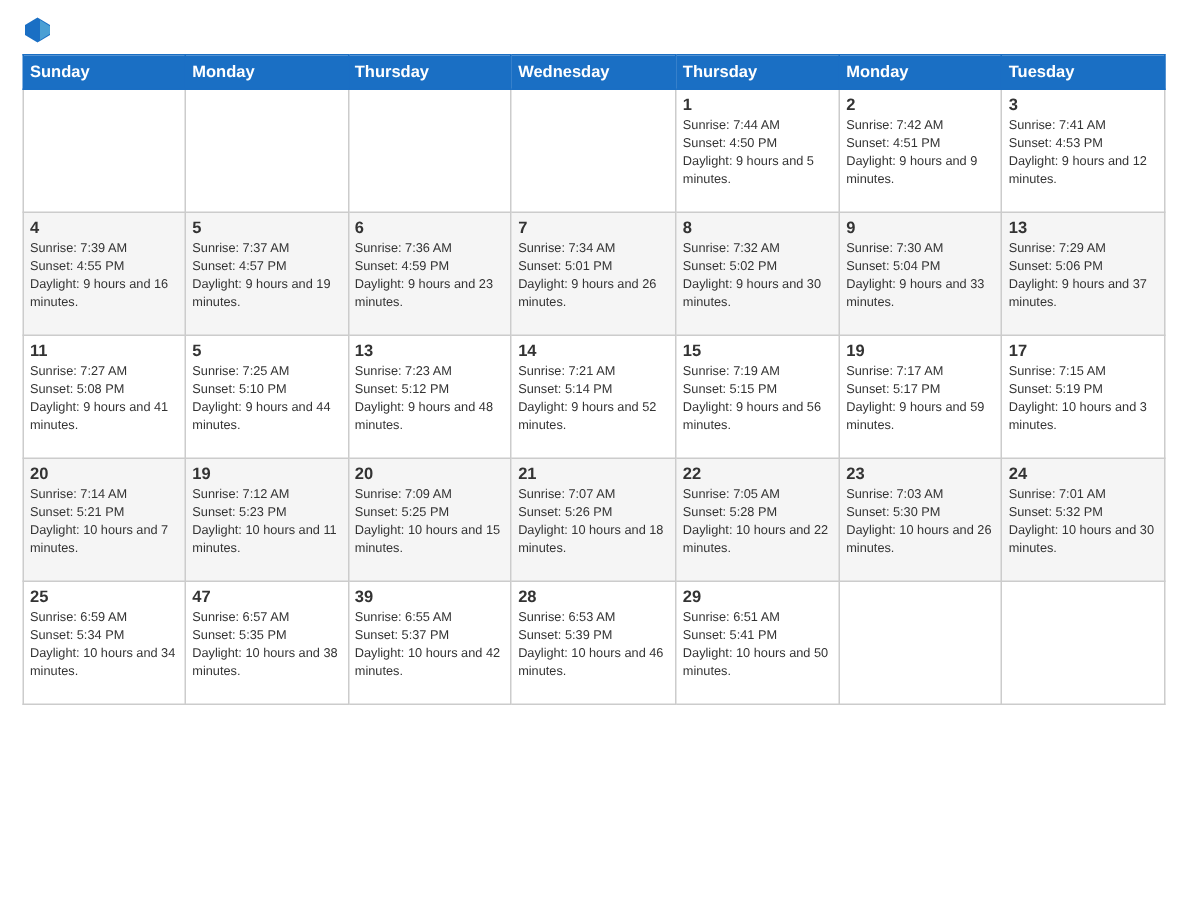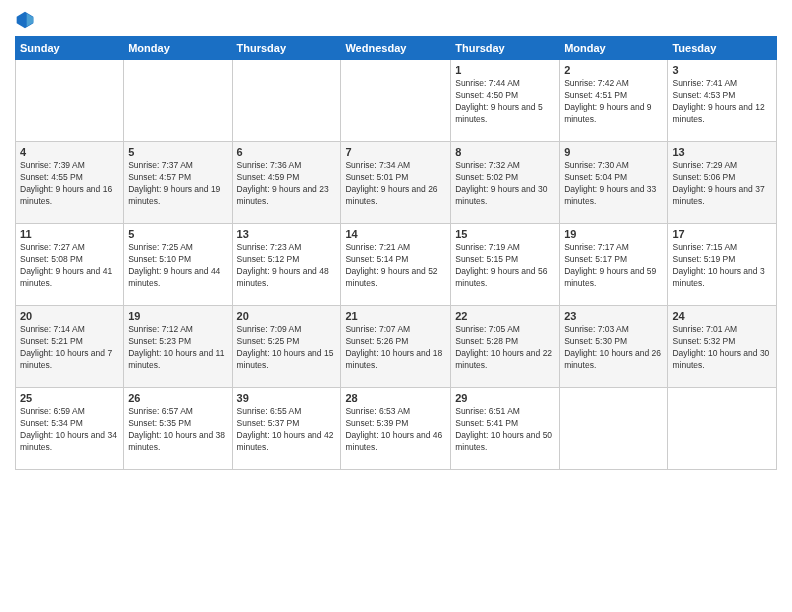--- a/index.html
+++ b/index.html
@@ -236,21 +236,21 @@
             <div class="day-number">24</div>
             <div class="day-info">Sunrise: 7:01 AM<br>Sunset: 5:32 PM<br>Daylight: 10 hours and 30 minutes.</div>
           </td>
         </tr>
         <tr>
           <td>
             <div class="day-number">25</div>
             <div class="day-info">Sunrise: 6:59 AM<br>Sunset: 5:34 PM<br>Daylight: 10 hours and 34 minutes.</div>
           </td>
           <td>
-            <div class="day-number">26</div>
+            <div class="day-number">47</div>
             <div class="day-info">Sunrise: 6:57 AM<br>Sunset: 5:35 PM<br>Daylight: 10 hours and 38 minutes.</div>
           </td>
           <td>
             <div class="day-number">39</div>
             <div class="day-info">Sunrise: 6:55 AM<br>Sunset: 5:37 PM<br>Daylight: 10 hours and 42 minutes.</div>
           </td>
           <td>
             <div class="day-number">28</div>
             <div class="day-info">Sunrise: 6:53 AM<br>Sunset: 5:39 PM<br>Daylight: 10 hours and 46 minutes.</div>
           </td>

